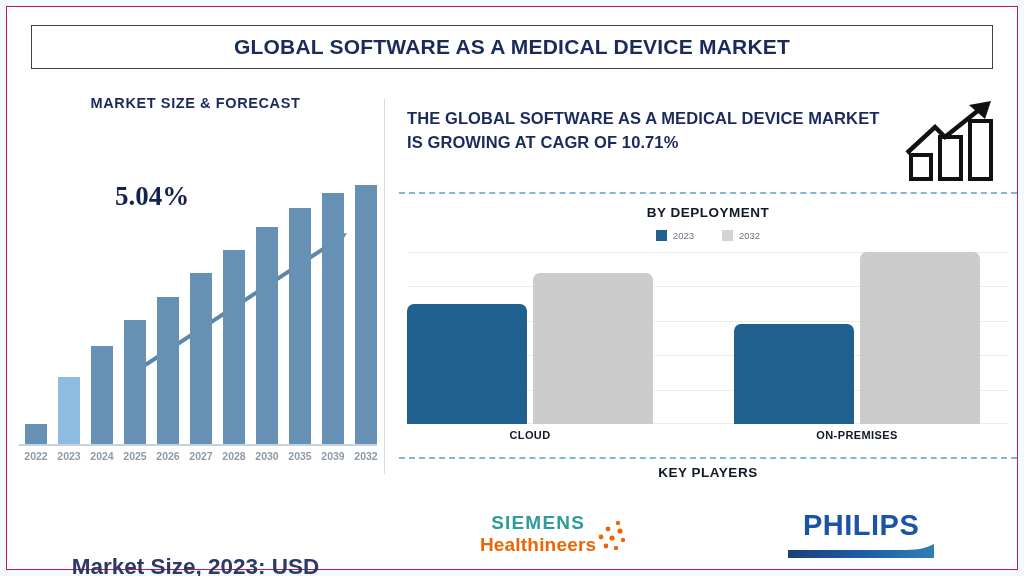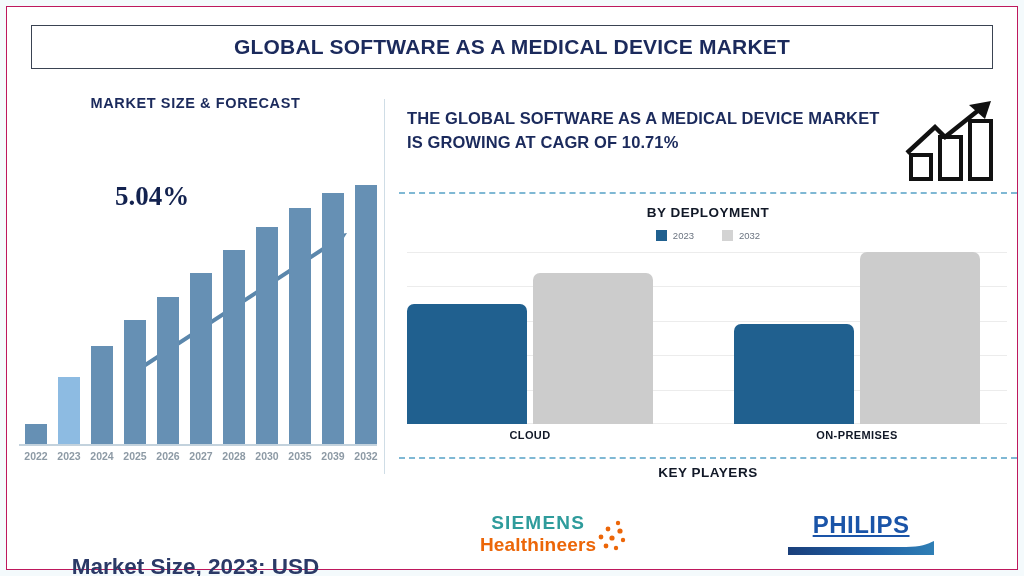--- a/index.html
+++ b/index.html
@@ -134,21 +134,21 @@
     width:32px;height:32px;border-radius:50%;
     background:#7244a6;color:#ffffff;
     display:flex;align-items:center;justify-content:center;
     font-family:"Liberation Serif", serif;font-style:italic;
     font-size:15px;font-weight:bold;
   }
   .ge-text{font-size:17px;color:#4b4f58;letter-spacing:.1px;}
 
   
   .philips{display:flex;flex-direction:column;align-items:center;width:150px;}
-  .philips-text{font-size:24px;font-weight:bold;color:#1a54a8;letter-spacing:.5px;text-decoration:underline;}
+  .philips-text{font-size:29px;font-weight:bold;color:#1a54a8;letter-spacing:.5px;}
   .philips-wave{width:146px;height:16px;margin-top:2px;}
 </style>
 </head>
 <body>
 
 <div id="stage">
   <div id="inner">
 
     <div class="title-box">
       <div class="title-text">GLOBAL SOFTWARE AS A MEDICAL DEVICE MARKET</div>

